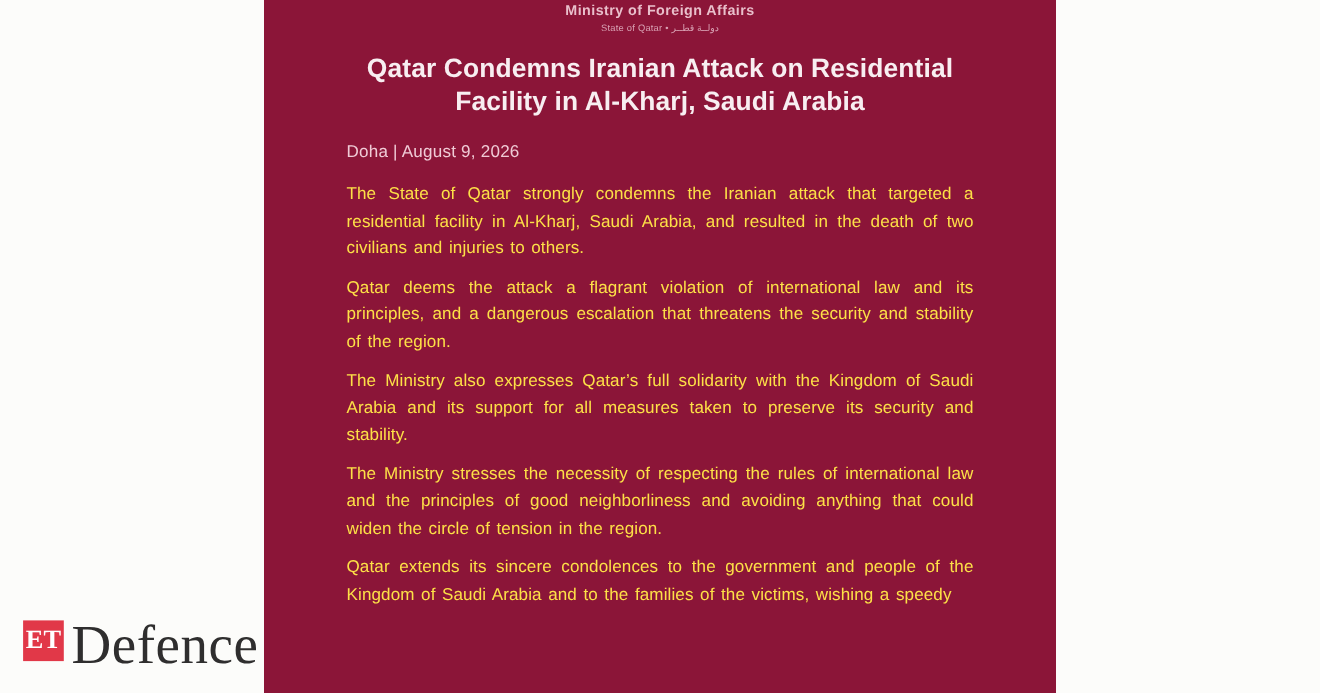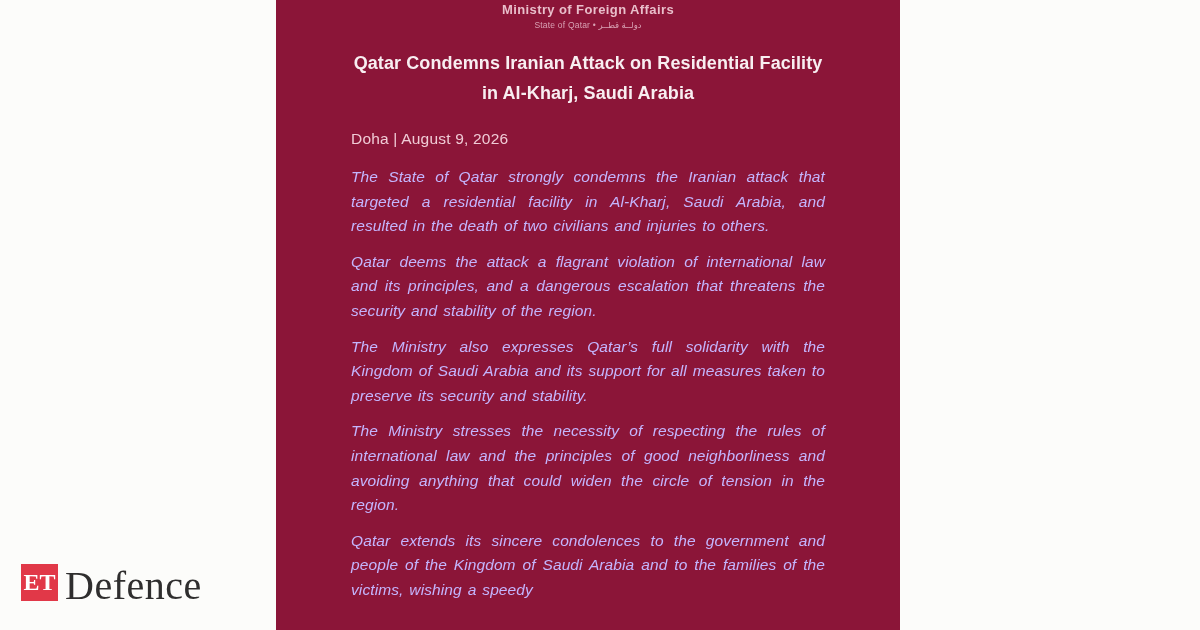--- a/index.html
+++ b/index.html
@@ -12,66 +12,64 @@
   .canvas {
     position: relative;
     width: 1200px; height: 630px;
     background: #FCFCFA;
   }
 
   
   .statement-card {
     position: absolute;
     left: 240px; top: 0;
-    width: 624px; height: 630px;
+    width: 720px; height: 630px;
     background: #8B1538;
     padding: 0 75px;
     overflow: hidden;
-    margin-left: 36px;
   }
   .mofa-header { text-align: center; padding-top: 2px; }
   .mofa-name {
     font-size: 13px;
     font-weight: bold;
     letter-spacing: 0.4px;
     color: #E9BFCB;
     line-height: 16px;
   }
   .mofa-subtitle {
     font-size: 8.5px;
     color: #D9A2B4;
     line-height: 11px;
     margin-top: 2px;
     letter-spacing: 0.2px;
   }
   .statement-title {
     margin-top: 17px;
     text-align: center;
-    font-size: 18px;
+    font-size: 24px;
     font-weight: bold;
     line-height: 30px;
     color: #F8EEF1;
     letter-spacing: 0.1px;
   }
   .dateline {
     margin-top: 22px;
     font-size: 15.5px;
     color: #F0CBD6;
     letter-spacing: 0.2px;
   }
   .statement-body { margin-top: 17px; }
   .statement-body p {
     font-size: 15.5px;
     line-height: 24.6px;
-    color: #c4b5fd;
+    color: #fde047;
     text-align: justify;
     margin-bottom: 11px;
     letter-spacing: 0.1px;
     word-spacing: 1.5px;
-    font-style: italic;
   }
 
   
   .brand-logo {
     position: absolute;
     left: 21px; top: 564px;
     display: flex;
     align-items: flex-start;
   }
   .brand-box {
@@ -81,21 +79,21 @@
     font-family: "Liberation Serif", "DejaVu Serif", serif;
     font-weight: bold;
     font-size: 24px;
     display: flex;
     align-items: center;
     justify-content: center;
     margin-bottom: 3px;
   }
   .brand-name {
     font-family: "Liberation Serif", "DejaVu Serif", serif;
-    font-size: 40px;
+    font-size: 50px;
     line-height: 44px;
     color: #2F2E2E;
     margin-left: 7px;
     letter-spacing: 0.5px;
   }
 </style>
 </head>
 <body>
 
 <div class="canvas">

